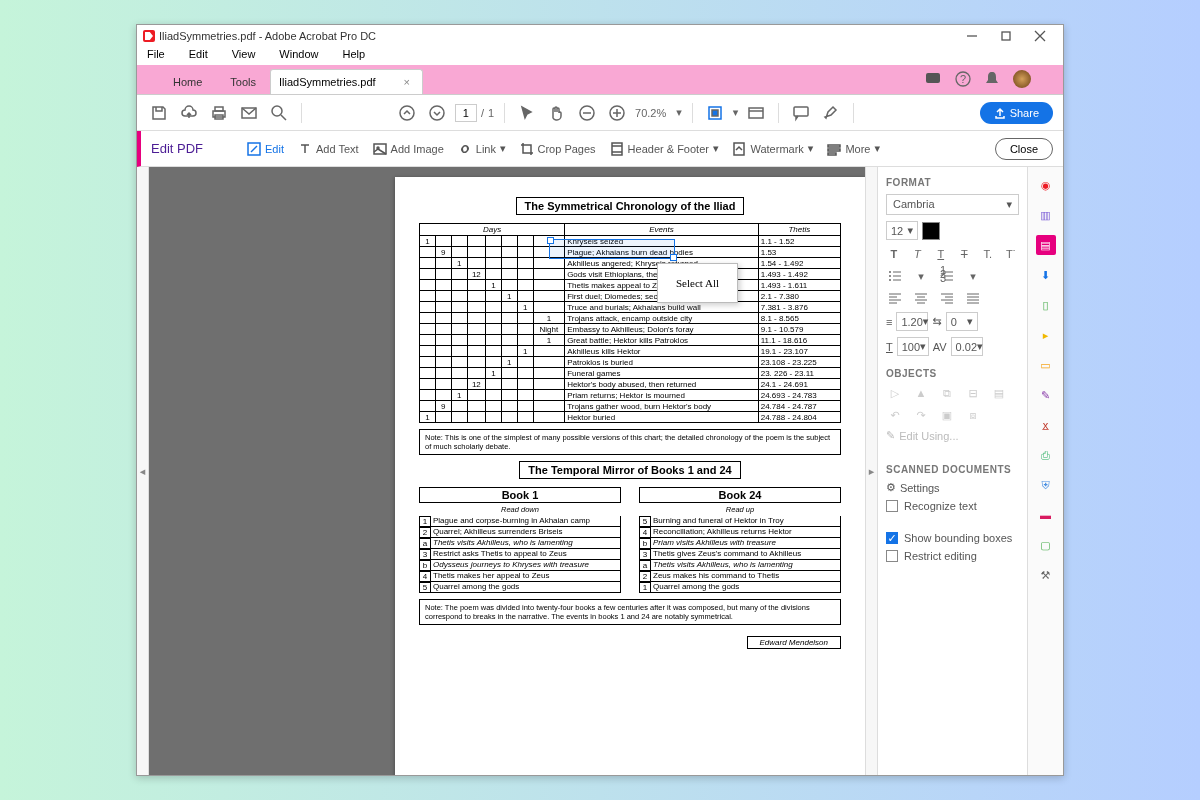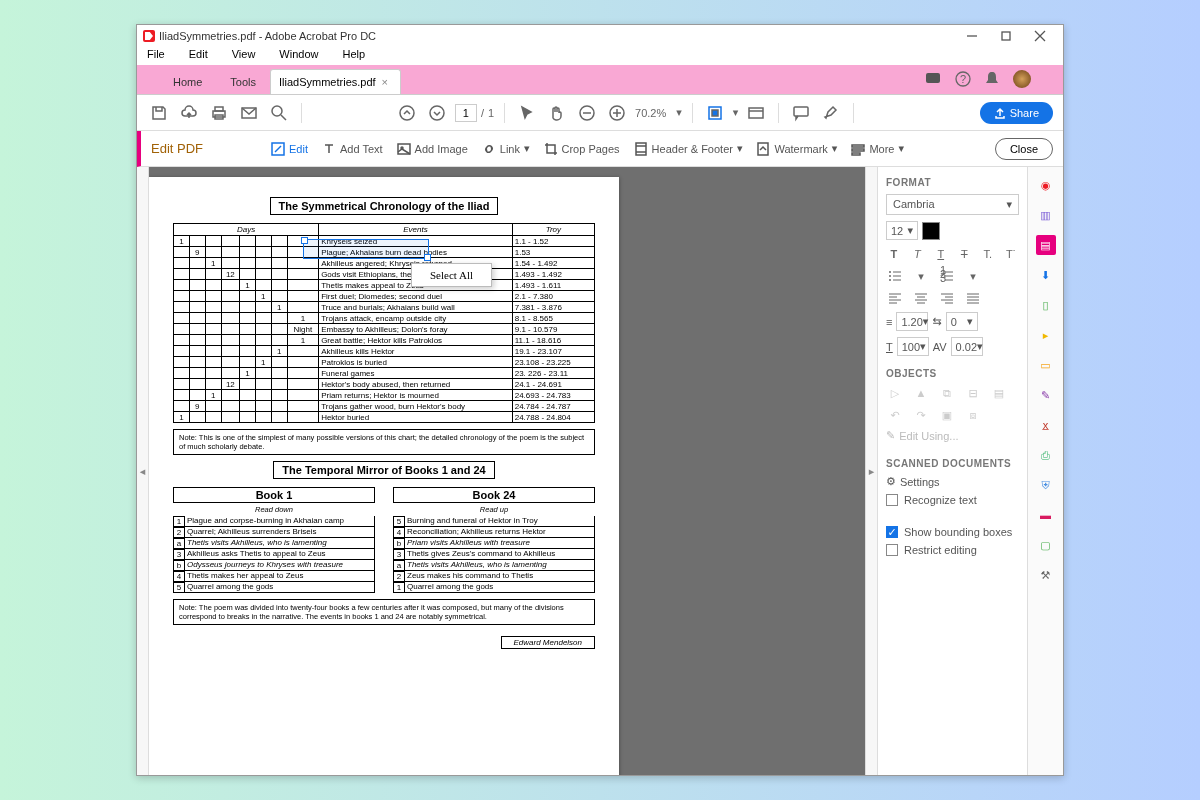--- a/index.html
+++ b/index.html
@@ -8,43 +8,43 @@
 .titlebar{height:22px;display:flex;align-items:center;padding:0 6px;background:#fff}
 .app-icon{width:12px;height:12px;background:#ed1c24;border-radius:2px;margin-right:4px;position:relative}
 .app-icon::after{content:"";position:absolute;inset:2px;background:#fff;clip-path:polygon(0 0,60% 0,100% 50%,60% 100%,0 100%)}
 .title{flex:1;color:#333}
 .winctrl{width:34px;height:20px;display:flex;align-items:center;justify-content:center;cursor:pointer}
 .winctrl svg{width:10px;height:10px;stroke:#555;fill:none;stroke-width:1.3}
 .menubar{height:18px;display:flex;padding:0 4px;gap:12px}
 .menuitem{padding:1px 6px;cursor:pointer}
 .tabbar{height:30px;display:flex;align-items:flex-end;background:#f9a8d4;border-bottom:1px solid #ccc;padding:0 22px}
 .maintab{padding:6px 14px;cursor:pointer;color:#333}
-.doctab{background:#fff;border:1px solid #ccc;border-bottom:none;padding:5px 8px;display:flex;align-items:center;gap:2px;border-radius:3px 3px 0 0}
+.doctab{background:#fff;border:1px solid #ccc;border-bottom:none;padding:5px 8px;display:flex;align-items:center;gap:24px;border-radius:3px 3px 0 0}
 .doctab .x{width:14px;height:14px;display:flex;align-items:center;justify-content:center;cursor:pointer;color:#888}
 .tabspacer{flex:1}
 .tabicons{display:flex;gap:14px;align-items:center;padding:0 10px 6px 0}
 .tabicons span{cursor:pointer;color:#666;display:flex}
 .avatar{width:18px;height:18px;border-radius:50%;background:radial-gradient(circle,#d4a05a,#6b3e15)}
 .toolbar{height:36px;display:flex;align-items:center;padding:0 10px;gap:6px;border-bottom:1px solid #ddd}
 .tbtn{width:24px;height:24px;display:flex;align-items:center;justify-content:center;cursor:pointer;color:#666}
 .tbtn svg{width:16px;height:16px;stroke:#666;fill:none;stroke-width:1.5}
 .sep{width:1px;height:20px;background:#ddd;margin:0 4px}
 .pagenum{display:flex;align-items:center;gap:4px;color:#666}
 .pagenum input{width:22px;height:18px;text-align:center;border:1px solid #ccc}
 .zoom{display:flex;align-items:center;gap:10px;color:#666;cursor:pointer}
 .sharebtn{margin-left:auto;background:#1473e6;color:#fff;padding:5px 14px;border-radius:12px;cursor:pointer;display:flex;align-items:center;gap:4px}
 .edittoolbar{height:36px;border-left:4px solid #e6007e;display:flex;align-items:center;padding:0 10px;gap:2px;border-bottom:1px solid #ddd}
-.editlabel{font-size:13px;color:#a16207;margin-right:60px}
+.editlabel{font-size:13px;color:#4c1d95;margin-right:36px}
 .etbtn{display:flex;align-items:center;gap:4px;padding:4px 6px;cursor:pointer;color:#555}
 .etbtn.active{color:#1473e6}
 .etbtn svg{width:14px;height:14px;stroke:currentColor;fill:none;stroke-width:1.5}
 .closebtn{margin-left:auto;border:1px solid #666;border-radius:14px;padding:4px 14px;cursor:pointer}
 .workspace{flex:1;display:flex;min-height:0}
 .collapse{width:12px;background:#f7f7f7;border-right:1px solid #ddd;display:flex;align-items:center;justify-content:center;cursor:pointer;color:#888}
-.canvas{flex:1;background:#6f6f6f;overflow:auto;display:flex;justify-content:flex-start;padding:10px 0;position:relative}
+.canvas{flex:1;background:#6f6f6f;overflow:auto;display:flex;justify-content:flex-end;padding:10px 0;position:relative}
 .page{width:470px;height:610px;background:#fff;box-shadow:0 1px 4px rgba(0,0,0,.4);padding:18px 24px;font-family:Cambria,Georgia,serif;font-size:8.5px;color:#000;position:relative}
 .ptitle{text-align:center;border:1px solid #000;padding:2px 8px;width:fit-content;margin:2px auto 8px}
 .chron{width:100%;border-collapse:collapse}
 .chron th{border:1px solid #000;font-style:italic;font-weight:normal;padding:1px 3px;font-size:8px}
 .chron td{border:1px solid #000;padding:0 2px;font-size:8px;height:11px;white-space:nowrap}
 .chron td.num{text-align:center;width:12px}
 .chron td.ev{width:160px}
 .chron td.ln{width:68px}
 .note{border:1px solid #000;padding:3px 5px;margin:6px 0;font-size:7.5px}
 .mirror{display:flex;gap:18px;justify-content:center;margin-top:6px}
@@ -53,21 +53,21 @@
 .msub{text-align:center;font-style:italic;font-size:7.5px;margin:2px 0}
 .mrow{display:flex;border-bottom:1px solid #000}
 .mrow .n{width:12px;border:1px solid #000;border-bottom:none;text-align:center;font-size:8px}
 .mrow .t{flex:1;border-right:1px solid #000;padding:0 2px;font-size:8px}
 .mrow.it .t{font-style:italic}
 .author{text-align:right;margin-top:10px}
 .author span{border:1px solid #000;padding:1px 12px;font-style:italic;font-size:8px}
 .selbox{position:absolute;border:1px solid #1473e6;background:rgba(20,115,230,.08);pointer-events:none}
 .selbox::before,.selbox::after{content:"";position:absolute;width:5px;height:5px;background:#fff;border:1px solid #1473e6}
 .selbox::before{top:-3px;left:-3px}.selbox::after{bottom:-3px;right:-3px}
-.ctxmenu{position:absolute;background:#fff;border:1px solid #bbb;box-shadow:2px 2px 6px rgba(0,0,0,.2);padding:2px 0;z-index:10}
+.ctxmenu{position:absolute;background:#fff;border:1px solid #bbb;box-shadow:2px 2px 6px rgba(0,0,0,.2);padding:10px 0;z-index:10}
 .ctxmenu div{padding:3px 18px;cursor:pointer;font-size:11px;font-family:"Segoe UI"}
 .collapse2{width:12px;background:#f7f7f7;border-left:1px solid #ddd;display:flex;align-items:center;justify-content:center;cursor:pointer;color:#888}
 .rightpanel{width:150px;border-left:1px solid #ddd;background:#fff;padding:10px 8px;display:flex;flex-direction:column;gap:6px;font-size:11px;color:#555}
 .rphdr{font-size:10px;font-weight:600;color:#777;letter-spacing:.5px}
 .rpselect{border:1px solid #ccc;padding:3px 6px;display:flex;justify-content:space-between;cursor:pointer}
 .rprow{display:flex;gap:4px;align-items:center}
 .rpnum{border:1px solid #ccc;width:32px;padding:2px 4px;display:flex;justify-content:space-between;align-items:center}
 .colorswatch{width:18px;height:18px;background:#000;border:1px solid #888;cursor:pointer}
 .iconrow{display:flex;gap:8px}
 .iconrow span{width:18px;height:16px;display:flex;align-items:center;justify-content:center;cursor:pointer;color:#666}
@@ -317,21 +317,21 @@
   <div class="workspace">
     <div class="collapse">◂</div>
     <div class="canvas">
       <div class="page">
         <div class="ptitle"><b><span>The Symmetrical Chronology of the Iliad</span></b></div>
         <table class="chron" id="chron">
             <tbody>
               <tr>
                 <th colspan="8" style="width:120px">Days</th>
                 <th style="width:160px">Events</th>
-                <th style="width:68px">Troy</th>
+                <th style="width:68px">Thetis</th>
               </tr>
               <tr>
                 <td class="num">1</td>
                 <td class="num"></td>
                 <td class="num"></td>
                 <td class="num"></td>
                 <td class="num"></td>
                 <td class="num"></td>
                 <td class="num"></td>
                 <td class="num"></td>
@@ -545,21 +545,21 @@
               <div class="mrow">
                 <div class="n">2</div>
                 <div class="t">Quarrel; Akhilleus surrenders Briseis</div>
               </div>
               <div class="mrow it">
                 <div class="n">a</div>
                 <div class="t">Thetis visits Akhilleus, who is lamenting</div>
               </div>
               <div class="mrow">
                 <div class="n">3</div>
-                <div class="t">Akhilleus asks Thetis to appeal to Zeus</div>
+                <div class="t">Restrict asks Thetis to appeal to Zeus</div>
               </div>
               <div class="mrow it">
                 <div class="n">b</div>
                 <div class="t">Odysseus journeys to Khryses with treasure</div>
               </div>
               <div class="mrow">
                 <div class="n">4</div>
                 <div class="t">Thetis makes her appeal to Zeus</div>
               </div>
               <div class="mrow">
@@ -718,21 +718,21 @@
       <div class="iconrow dis">
         <span>↶</span>
         <span>↷</span>
         <span>▣</span>
         <span>⧈</span>
       </div>
       <div class="rprow" style="color:#bbb">
         <span>✎</span>
           <span>Edit Using...</span>
       </div>
-      <div class="rphdr" style="margin-top:10px">SCANNED DOCUMENTS</div>
+      <div class="rphdr" style="margin-top:16px">SCANNED DOCUMENTS</div>
       <div class="rprow">
           <span>⚙</span>
           <span>Settings</span>
         </div>
       <div class="chk">
           <span class="box"></span>
           <span>Recognize text</span>
         </div>
       <div style="height:8px"></div>
       <div class="chk on">

